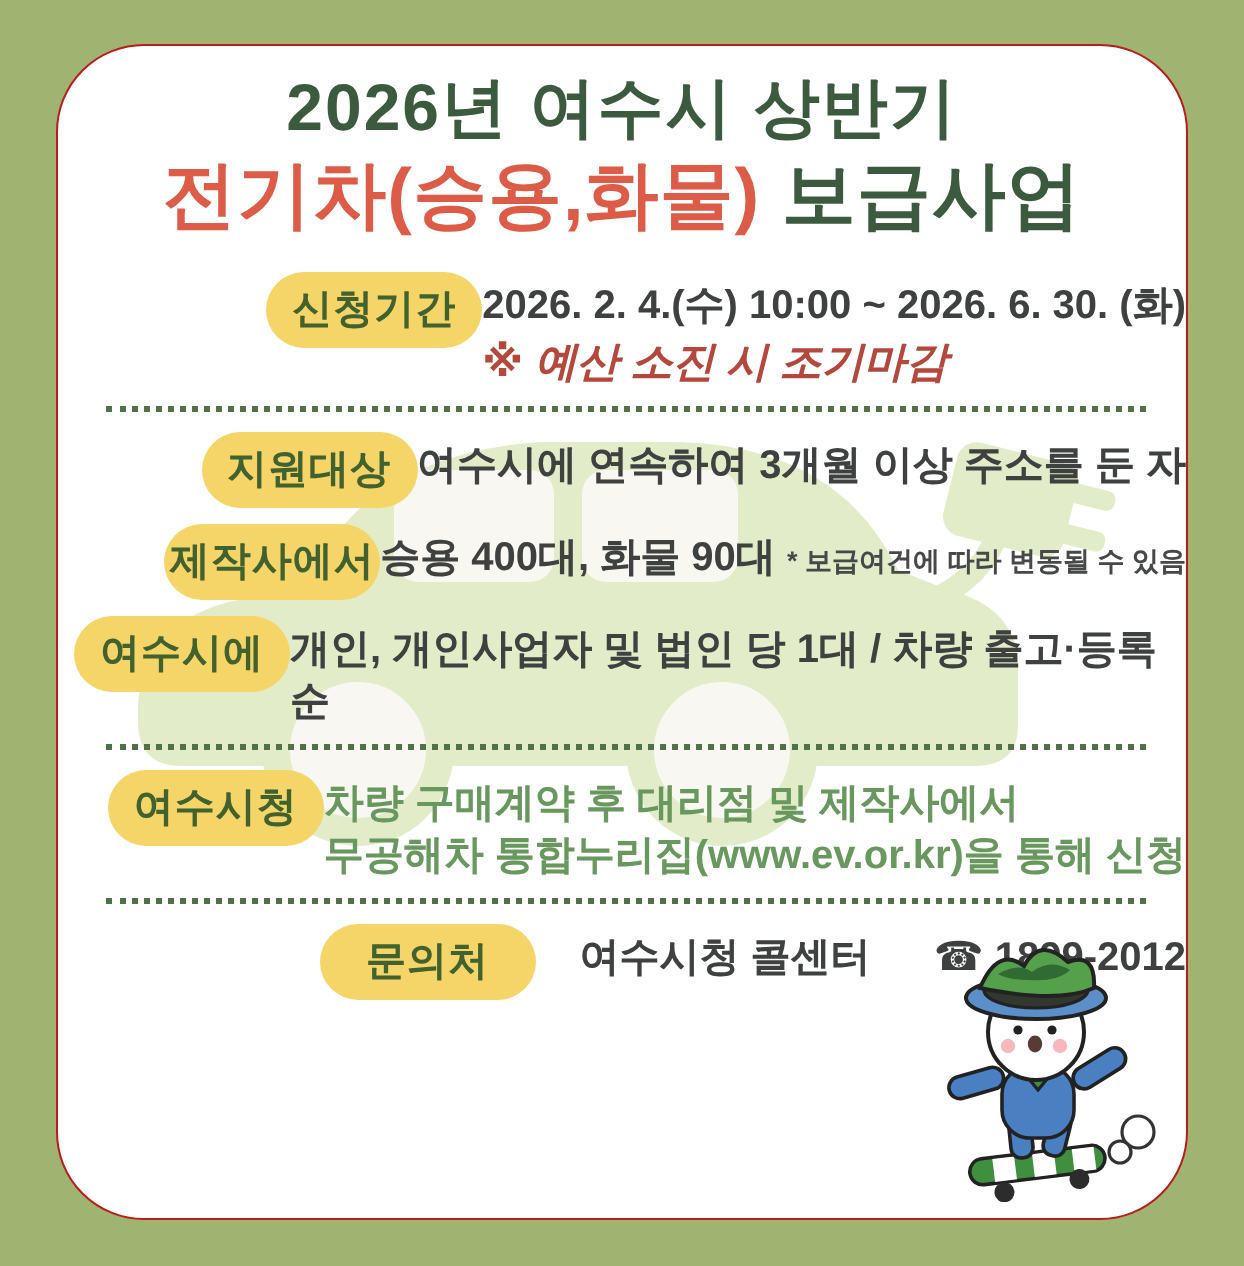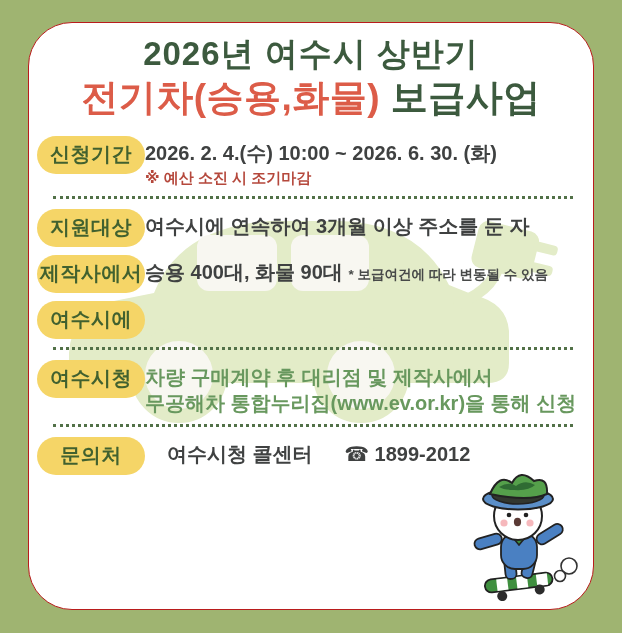--- a/index.html
+++ b/index.html
@@ -23,29 +23,29 @@
     text-align:center;font-size:33px;font-weight:800;
     color:#3c5a3e;letter-spacing:1px;line-height:1.2;
   }
   .title2{
     text-align:center;font-size:37px;font-weight:800;
     letter-spacing:0.5px;line-height:1.15;margin-top:3px;
   }
   .title2 .red{color:#dc5c48;}
   .title2 .grn{color:#3c5a3e;}
   .rows{margin-top:17px;}
-  .row{display:flex;align-items:flex-start;padding-left:8px;margin-bottom:8px;}
+  .row{display:flex;align-items:flex-start;padding-left:8px;margin-bottom:8px;justify-content:flex-end;}
   .badge{
     flex:0 0 108px;background:#f5d567;color:#41612f;
     font-weight:800;font-size:20px;text-align:center;
     border-radius:20px;padding:5px 0 6px;letter-spacing:0.5px;
   }
   .val{font-size:20px;font-weight:700;color:#3f4141;line-height:1.3;padding-top:4px;}
   .val .line{white-space:nowrap;}
-  .note-red{color:#b5483c;font-size:15px;font-weight:700;margin-top:2px;}
+  .note-red{color:#b5483c;font-size:21px;font-weight:700;margin-top:2px;font-style:italic;}
   .bullets{margin-top:3px;}
   .bullet-line{color:#3f6b49;margin-top:2px;white-space:nowrap;}
   .bullet-dot{font-size:13px;vertical-align:2px;margin-right:7px;}
   .note-green{color:#527d4e;font-size:18px;font-weight:700;margin-top:4px;padding-left:9px;}
   .small-note{font-size:13.5px;font-weight:600;color:#474948;}
   .green-text{color:#68985e;}
   .contact-val{padding-left:22px;}
   .phone{margin-left:26px;white-space:nowrap;}
   .sep{border-top:3px dotted #527148;margin:3px 20px 10px 24px;height:0;}
   .sep2{margin-top:5px;}
@@ -103,20 +103,21 @@
       <div class="row">
         <div class="badge">제작사에서</div>
         <div class="val">
           <span>승용 400대, 화물 90대</span>
           <span class="small-note">* 보급여건에 따라 변동될 수 있음</span>
         </div>
       </div>
 
       <div class="row">
         <div class="badge">여수시에</div>
+        <div class="val">개인, 개인사업자 및 법인 당 1대 / 차량 출고·등록순</div>
       </div>
 
       <div class="sep sep2"></div>
 
       <div class="row">
         <div class="badge">여수시청</div>
         <div class="val green-text">
           <div class="line">차량 구매계약 후 대리점 및 제작사에서</div>
           <div class="line">무공해차 통합누리집(www.ev.or.kr)을 통해 신청</div>
         </div>

